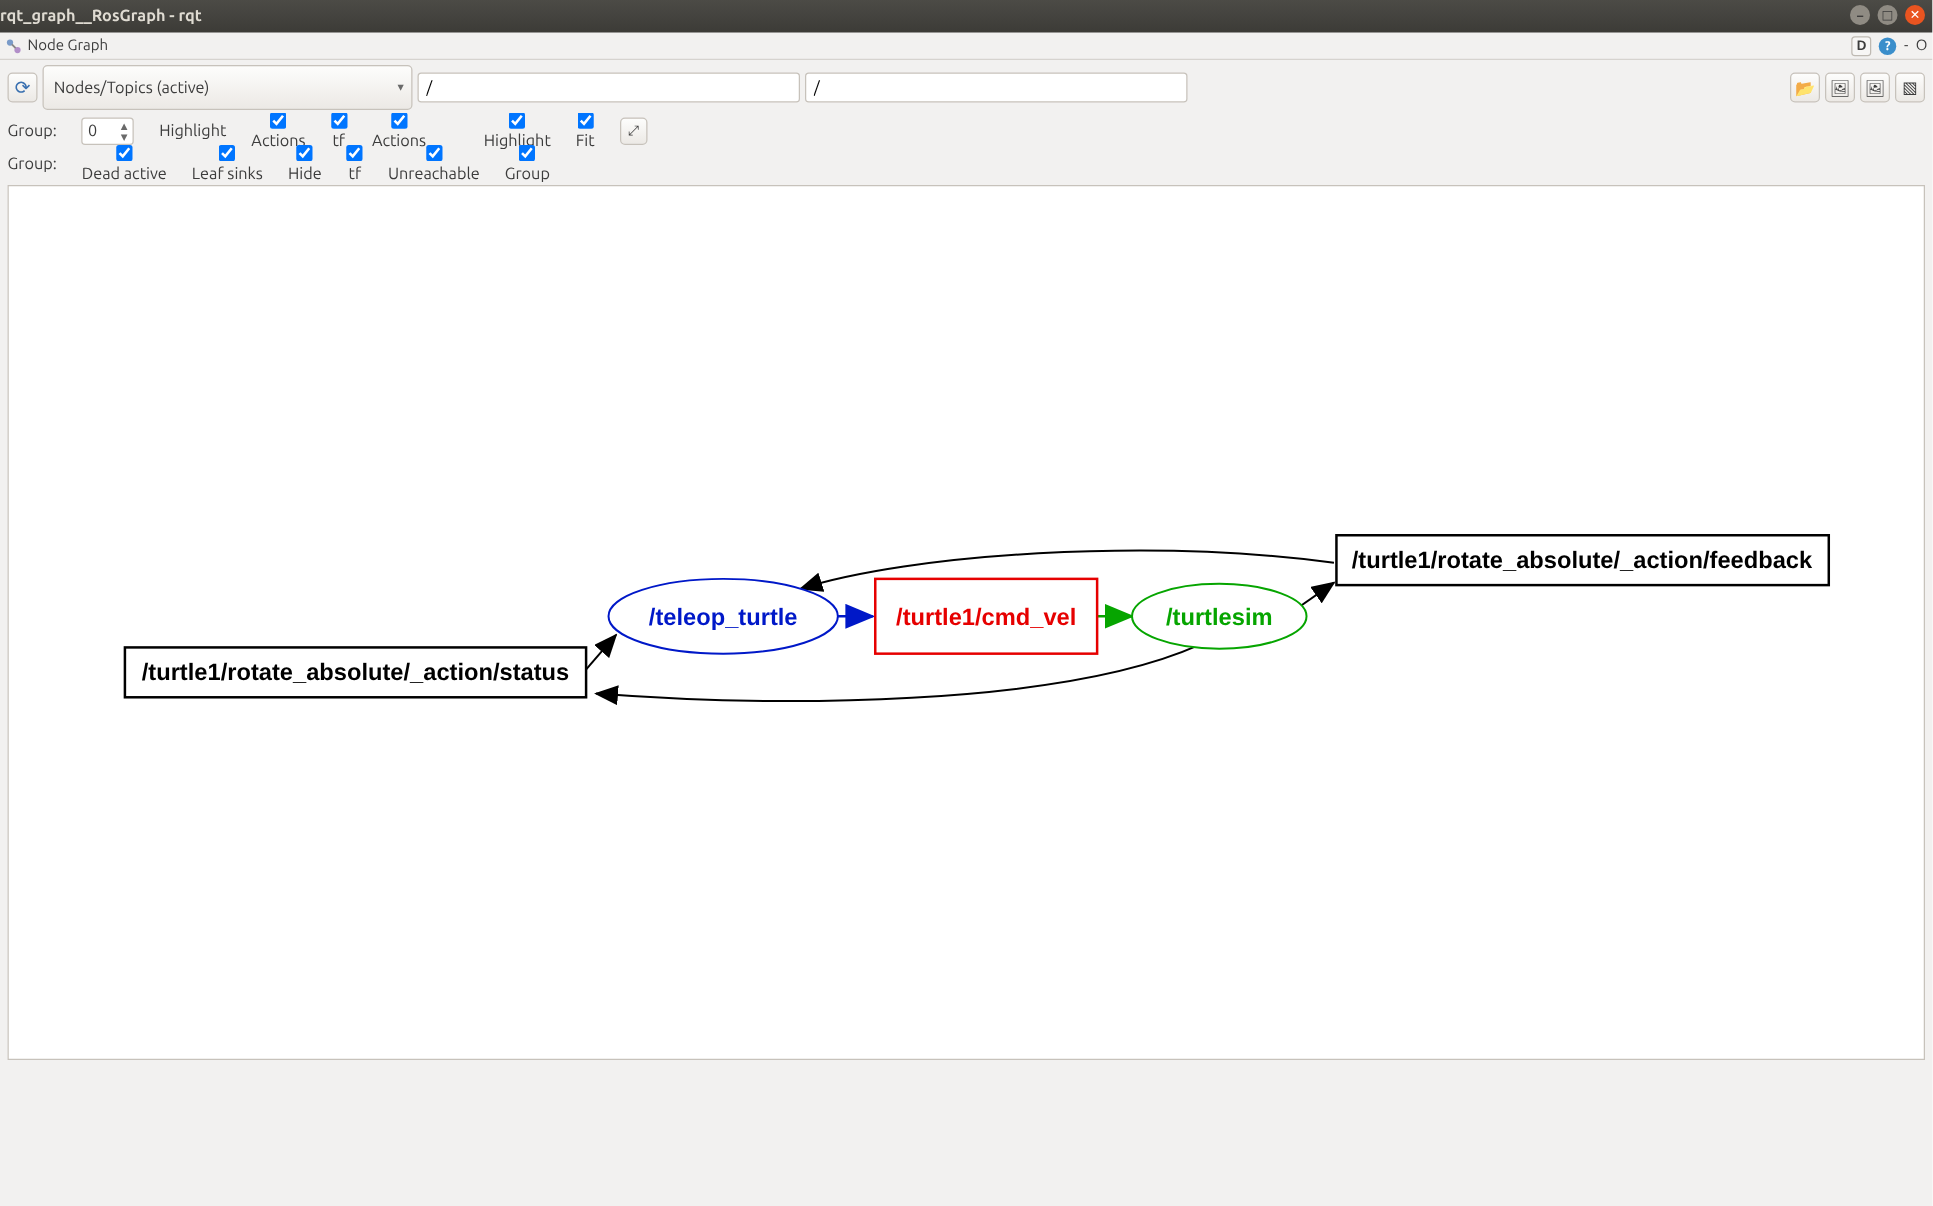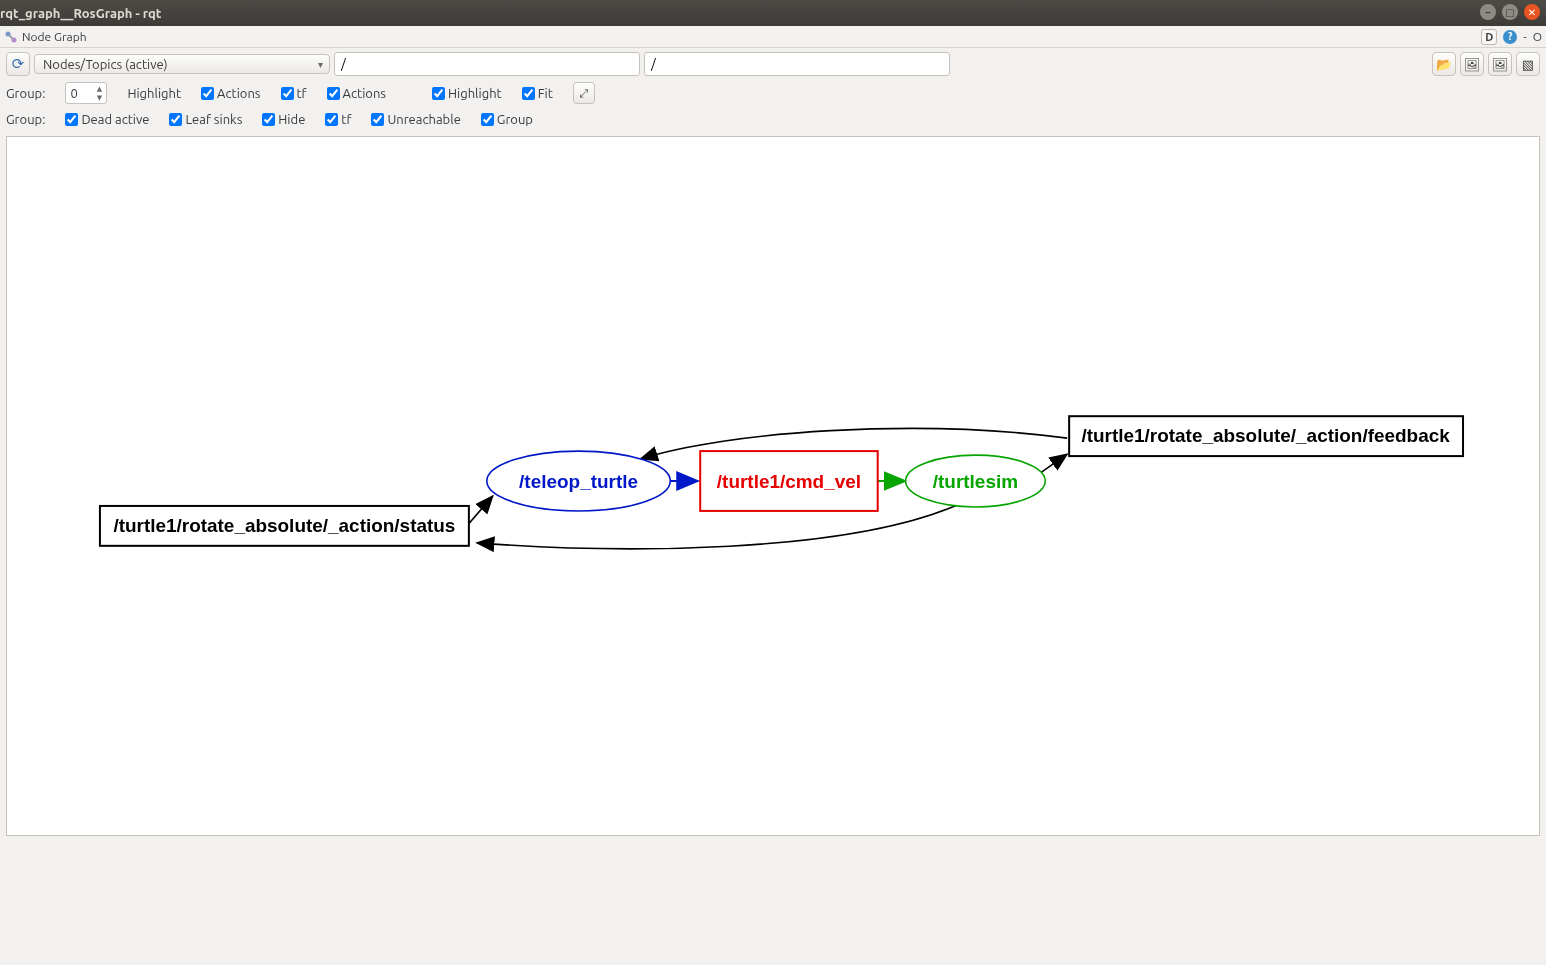--- a/index.html
+++ b/index.html
@@ -81,21 +81,21 @@
   .refresh-btn {
     width: 24px; height: 24px;
     border: 1px solid #c7c2bb;
     border-radius: 4px;
     background: linear-gradient(to bottom, #fdfdfc, #ece9e5);
     display: flex; align-items: center; justify-content: center;
     color: #3a70b0;
     font-size: 15px;
   }
   .select-box {
-    height: 20px;
+    height: 36px;
     border: 1px solid #c7c2bb;
     border-radius: 4px;
     background: linear-gradient(to bottom, #fdfdfc, #ece9e5);
     padding: 0 22px 0 8px;
     display: flex; align-items: center;
     position: relative;
     min-width: 296px;
     font-size: 13px;
   }
   .select-box::after {
@@ -133,21 +133,21 @@
 
   .option-row {
     display: flex;
     align-items: center;
     padding: 2px 6px;
     gap: 20px;
     background: #f2f1f0;
     font-size: 13px;
     height: 26px;
   }
-  .option-row label { display: flex; align-items: center; gap: 3px; }
+  .option-row label { display: flex; align-items: center; gap: 3px; flex-direction: column; }
   .option-row input[type="checkbox"] { margin: 0; }
   .num-spin {
     width: 42px; height: 22px;
     display: inline-flex; align-items: center;
     border: 1px solid #c7c2bb;
     background: #fff;
     border-radius: 3px;
     padding: 0 14px 0 4px;
     position: relative;
   }

